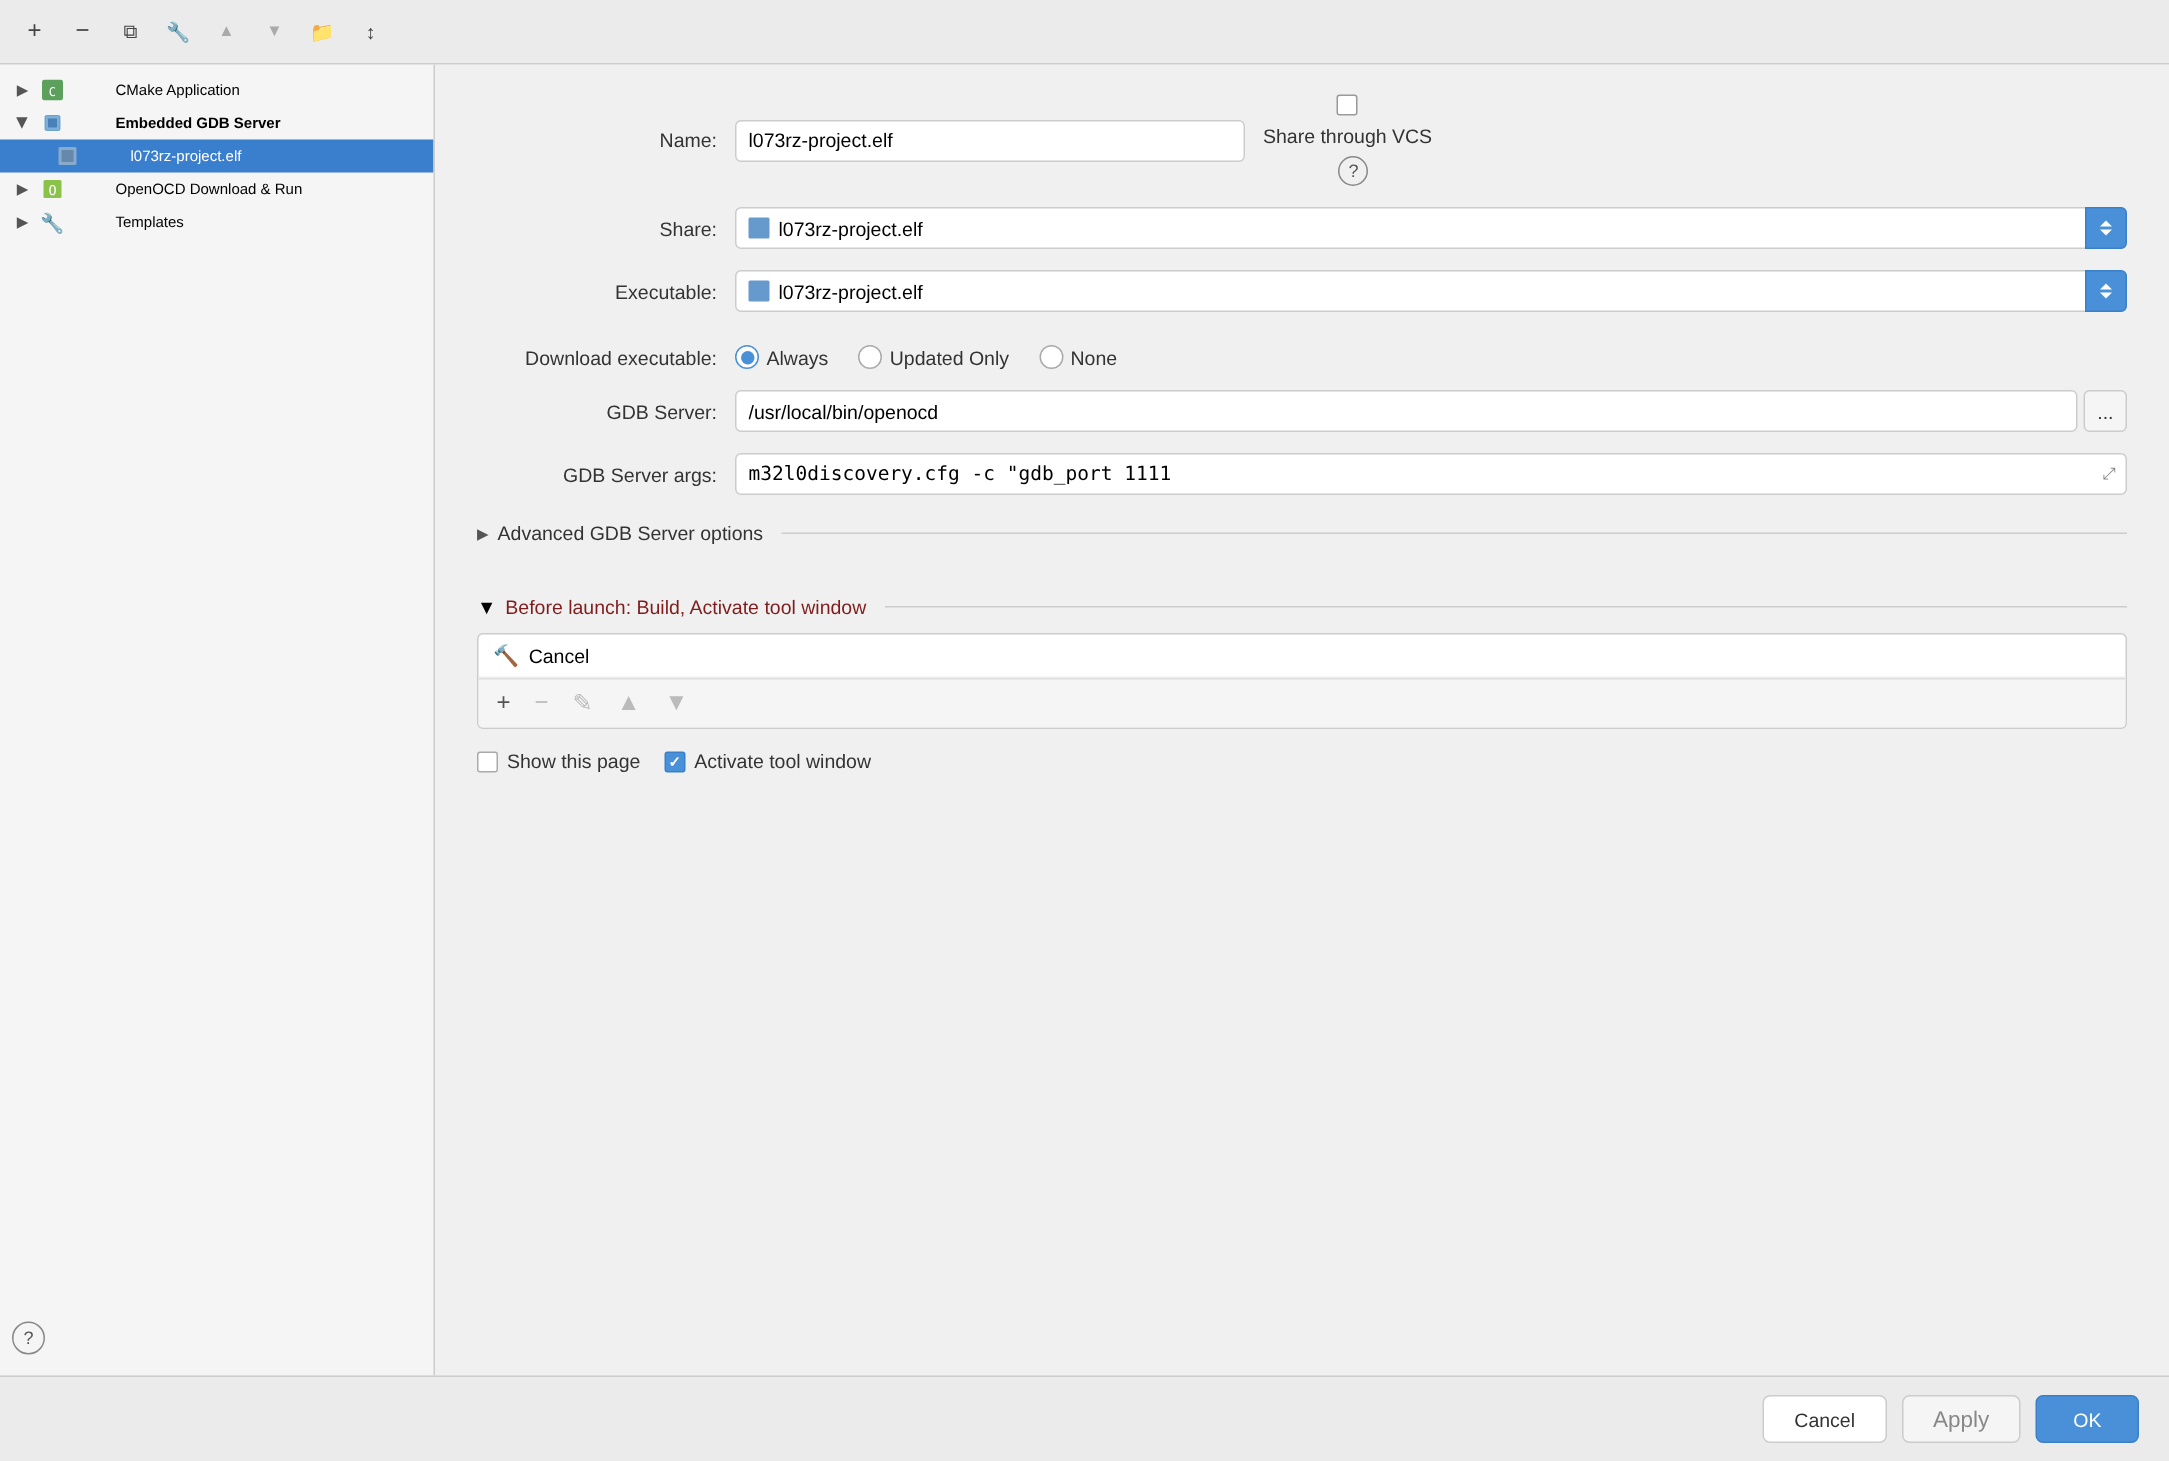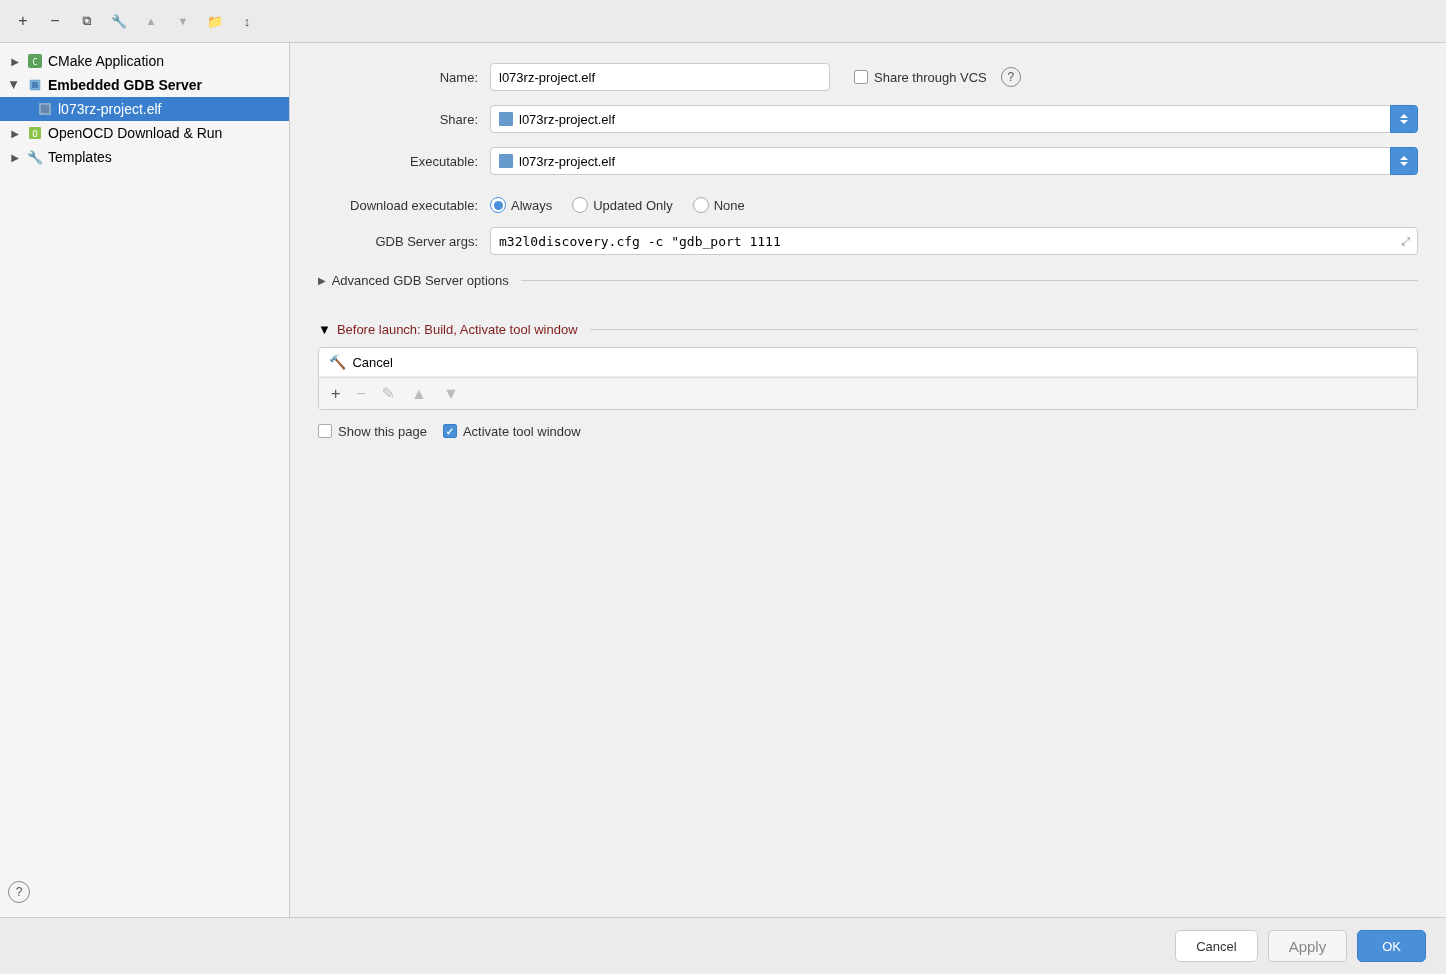--- a/index.html
+++ b/index.html
@@ -83,22 +83,23 @@
     .chevron.collapsed { transform: rotate(0deg); }
     .item-icon {
       width: 18px;
       height: 14px;
       display: flex;
       align-items: center;
       justify-content: center;
       flex-shrink: 0;
     }
     .tree-label {
-      font-size: 14px;
+      font-size: 10px;
       font-weight: 400;
+      margin-left: 29px;
     }
     .tree-item.bold .tree-label { font-weight: 700; }
     .tree-item.child {
       padding-left: 36px;
     }
     .bottom-left {
       padding: 8px;
       display: flex;
       align-items: center;
     }
@@ -141,24 +142,25 @@
       border-radius: 4px;
       padding: 0 8px;
       font-size: 13px;
       background: white;
       outline: none;
     }
     .share-vcs {
       display: flex;
       align-items: center;
       gap: 6px;
-      margin-left: 12px;
+      margin-left: 0;
       white-space: nowrap;
       color: #333;
       font-size: 13px;
+      flex-direction: column;
     }
     .share-checkbox {
       width: 14px;
       height: 14px;
       border: 1px solid #999;
       background: white;
       border-radius: 2px;
     }
     .dropdown-wrapper {
       flex: 1;
@@ -386,21 +388,21 @@
     }
     .action-btn.disabled { color: #bbb; cursor: default; }
     .bottom-options {
       display: flex;
       align-items: center;
       gap: 16px;
       margin-top: 6px;
     }
     .checkbox-option {
       display: flex;
-      align-items: flex-start;
+      align-items: flex-end;
       gap: 6px;
       cursor: pointer;
     }
     .checkbox-box {
       width: 14px;
       height: 14px;
       border: 1px solid #aaa;
       border-radius: 2px;
       background: white;
       display: flex;
@@ -634,20 +636,27 @@
             <span class="radio-label">Updated Only</span>
           </div>
           <div class="radio-option">
             <div class="radio-outer"></div>
             <span class="radio-label">None</span>
           </div>
         </div>
       </div>
 
 
+      <div class="form-row">
+        <span class="form-label">GDB Server:</span>
+        <div class="input-with-btn">
+          <input type="text" class="text-input-full" value="/usr/local/bin/openocd" style="">
+          <button class="browse-btn">...</button>
+        </div>
+      </div>
 
       <div class="form-row">
         <span class="form-label">GDB Server args:</span>
         <div class="args-input-wrapper">
           <input type="text" class="args-input" value="m32l0discovery.cfg -c &quot;gdb_port 1111" style="">
           <div class="expand-btn">⤢</div>
         </div>
       </div>
 
       <div class="collapsible-section">

